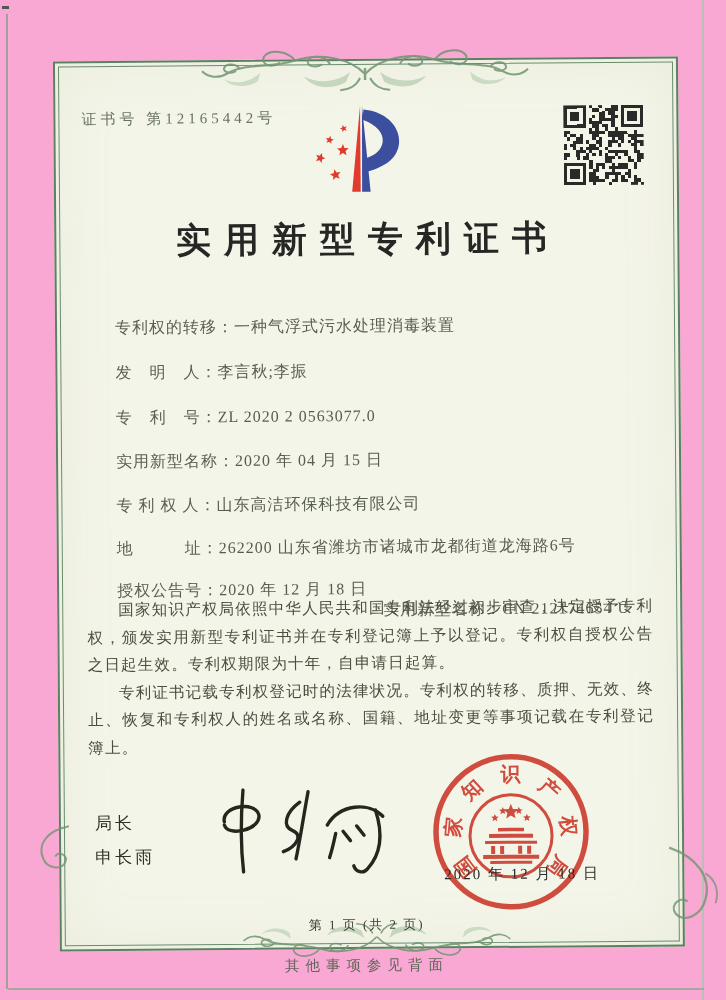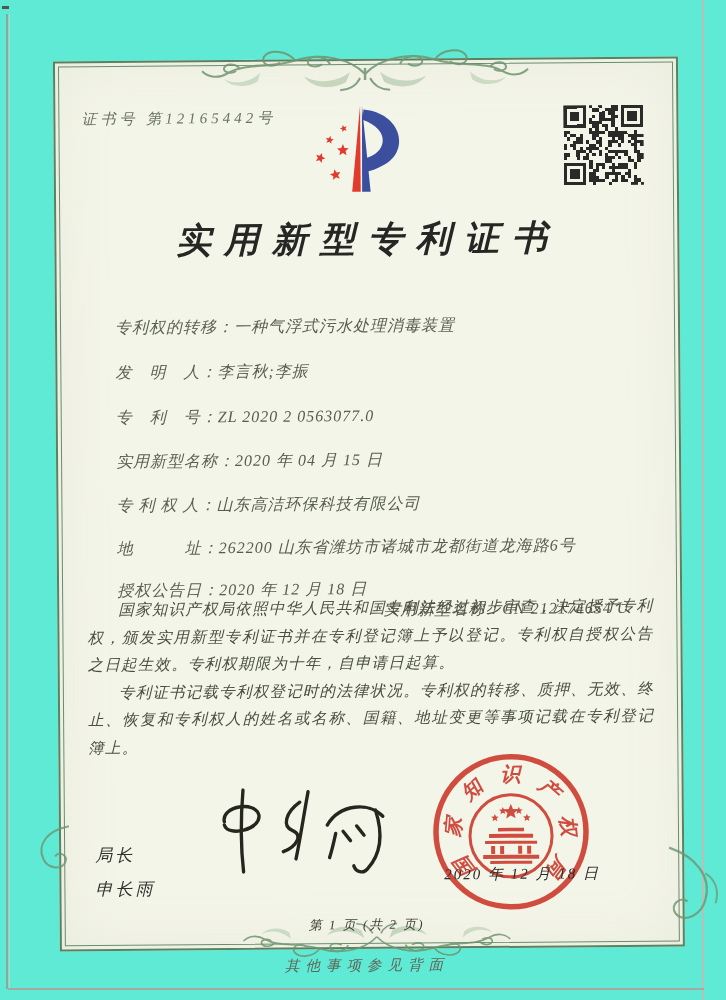--- a/index.html
+++ b/index.html
@@ -1,21 +1,21 @@
 <!DOCTYPE html>
 <html><head>
 <meta charset="utf-8">
 <style>
   html,body{margin:0;padding:0;}
   body{
     width:726px;height:1000px;position:relative;overflow:hidden;
     background:#ffffff;
     font-family:"Liberation Serif","DejaVu Serif",serif;
   }
-  .page{position:absolute;inset:0;background:#5eead4;font-style:italic;}
+  .page{position:absolute;inset:0;background:#f9a8d4;}
   
   .scan-left{position:absolute;left:6px;top:14px;width:2px;height:975px;background:#8f9b8f;opacity:.8;}
   .scan-left2{position:absolute;left:9px;top:14px;width:1px;height:975px;background:#c6cec2;}
   .scan-right{position:absolute;left:702px;top:0;width:2px;height:1000px;background:#bdbdb8;}
   .scan-bottom{position:absolute;left:8px;top:988px;width:696px;height:2px;background:#a7a79f;}
   .scan-speck{position:absolute;left:2px;top:6px;width:7px;height:3px;background:#555;}
 
   .tilt{position:absolute;inset:0;transform:rotate(-0.45deg);transform-origin:50% 45%;}
 
   .frame{
@@ -45,21 +45,21 @@
   .row .val{color:#565d4f;}
   .grant-no{position:absolute;left:296px;}
 
   .paras{
     position:absolute;left:86px;top:594px;width:566px;
     font-size:15.5px;line-height:27.5px;letter-spacing:1.2px;color:#49503f;
     text-align:justify;
   }
   .paras p{margin:0;text-indent:2em;}
 
-  .signer{position:absolute;left:92px;top:842px;font-size:17px;color:#2f332c;letter-spacing:3px;}
+  .signer{position:absolute;left:92px;top:810px;font-size:17px;color:#2f332c;letter-spacing:3px;}
   .signer div{margin-bottom:11px;}
   .signature{position:absolute;left:192px;top:776px;width:210px;height:106px;}
 
   .seal{position:absolute;left:428px;top:753px;width:160px;height:160px;
         mix-blend-mode:multiply;opacity:.9;}
   .seal-date{position:absolute;left:441px;top:866px;font-size:15px;color:#2b2b28;
              letter-spacing:2px;white-space:pre;z-index:5;}
 
   .page-no{position:absolute;left:0;top:916px;width:726px;text-align:center;
            font-size:13px;color:#3d4038;letter-spacing:2px;}
@@ -364,21 +364,21 @@
     <div class="row" style="top:432px">
       <span class="lbl">实用新型名称：</span><span class="val">2020 年 04 月 15 日</span>
     </div>
     <div class="row" style="top:476px">
       <span class="lbl">专 利 权 人：</span><span class="val">山东高洁环保科技有限公司</span>
     </div>
     <div class="row" style="top:519px">
       <span class="lbl">地　　　址：</span><span class="val">262200 山东省潍坊市诸城市龙都街道龙海路6号</span>
     </div>
     <div class="row" style="top:561px">
-      <span class="lbl">授权公告日：</span><span class="val">2020 年 12 月 18 日</span>
+      <span class="lbl">授权公告号：</span><span class="val">2020 年 12 月 18 日</span>
       <span class="grant-no"><span class="lbl">实用新型名称：</span><span class="val">CN 212174654 U</span></span>
     </div>
 
     <div class="paras">
       <p>国家知识产权局依照中华人民共和国专利法经过初步审查，决定授予专利权，颁发实用新型专利证书并在专利登记簿上予以登记。专利权自授权公告之日起生效。专利权期限为十年，自申请日起算。</p>
       <p>专利证书记载专利权登记时的法律状况。专利权的转移、质押、无效、终止、恢复和专利权人的姓名或名称、国籍、地址变更等事项记载在专利登记簿上。</p>
     </div>
 
     <div class="signer">
       <div>局长</div>

